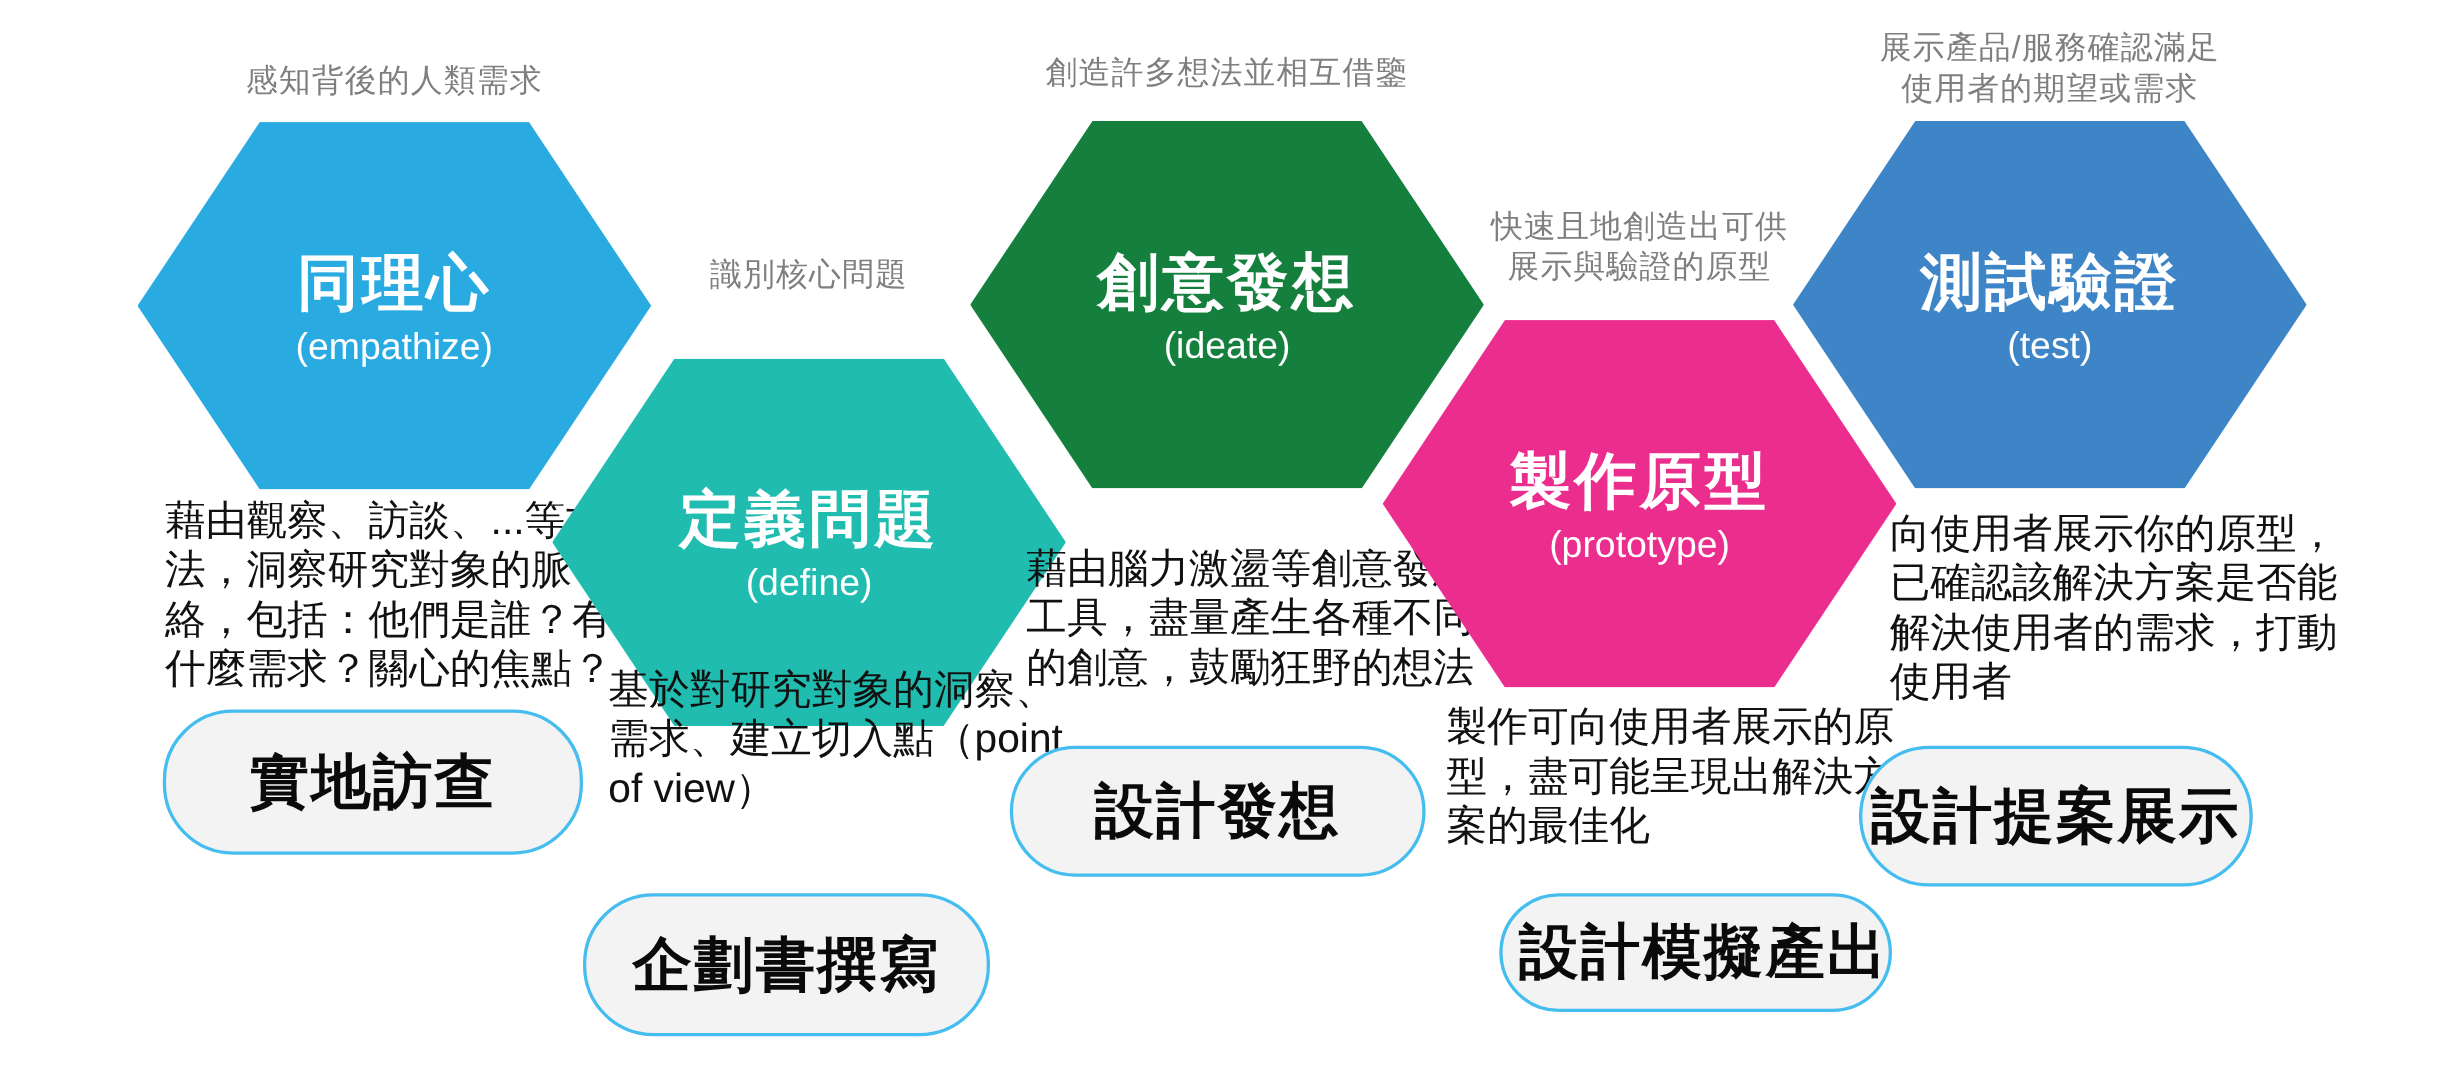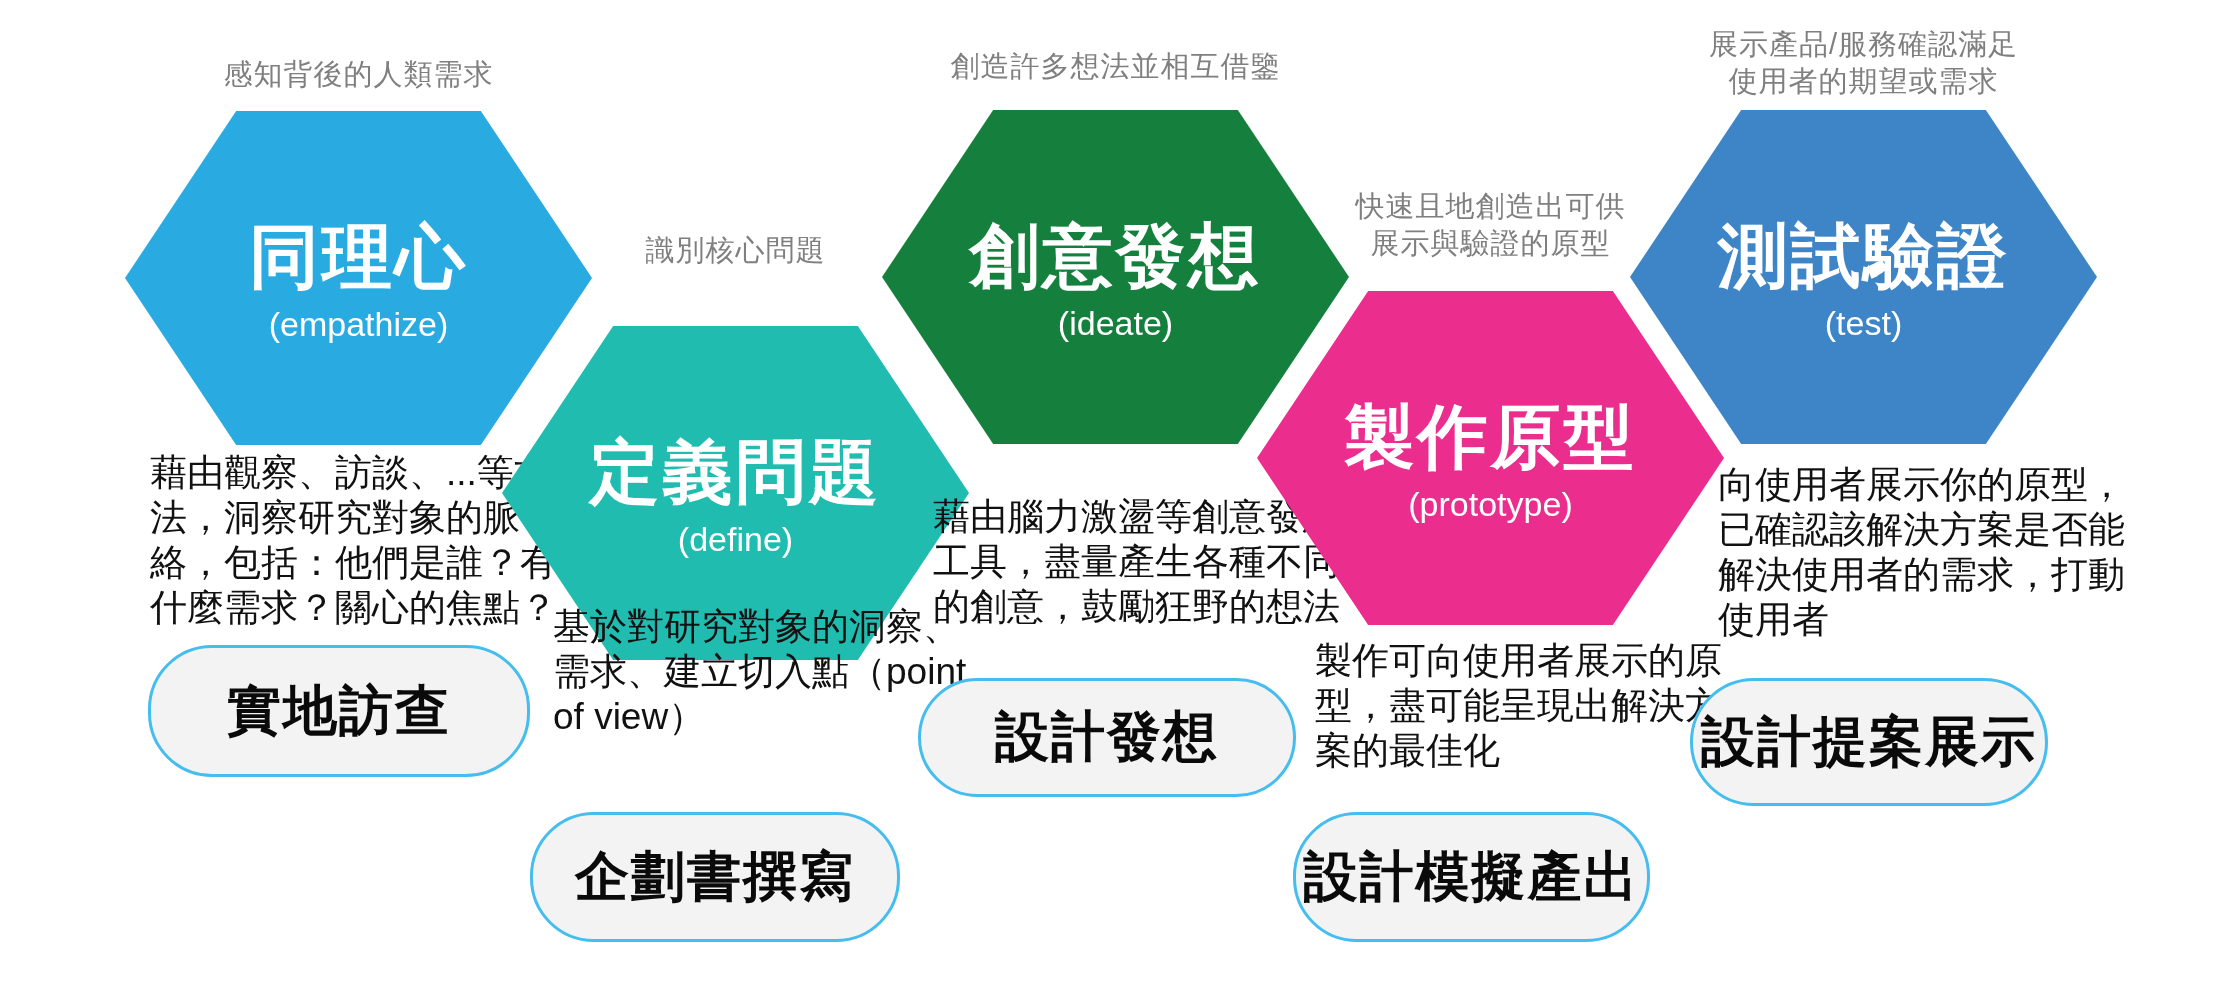--- a/index.html
+++ b/index.html
@@ -13,21 +13,21 @@
     color:#7f7f7f;font-size:29px;line-height:1.28;text-align:center;
     white-space:pre-line;letter-spacing:1px;
   }
   .hex{
     width:467px;height:334px;
     clip-path:polygon(0% 50%,23.8% 0%,76.2% 0%,100% 50%,76.2% 100%,23.8% 100%);
     display:flex;flex-direction:column;align-items:center;justify-content:center;
     text-align:center;
   }
   .hex-title{
-    color:#ffffff;font-size:70px;font-weight:bold;line-height:1.32;
+    color:#ffffff;font-size:56px;font-weight:bold;line-height:1.32;
     letter-spacing:3px;white-space:nowrap;
   }
   .hex-subtitle{
     color:#ffffff;font-size:34px;font-weight:300;line-height:1.25;white-space:nowrap;
   }
   .desc{
     color:#111111;font-size:37px;line-height:1.22;white-space:pre;text-align:left;
   }
   .pill{
     background:#f3f3f4;border:3px solid #45bdee;border-radius:64px;
@@ -52,21 +52,21 @@
   
   .s3 .annotation{left:882px;top:48px;width:467px;}
   .s3 .hex{left:882px;top:110px;}
   .s3 .desc{left:933px;top:494px;width:440px;}
   .s3 .pill{left:918px;top:678px;width:378px;height:119px;}
 
   
   .s4 .annotation{left:1257px;top:188px;width:467px;}
   .s4 .hex{left:1257px;top:291px;}
   .s4 .desc{left:1315px;top:638px;width:440px;}
-  .s4 .pill{left:1293px;top:812px;width:357px;height:130px;}
+  .s4 .pill{left:1363px;top:812px;width:357px;height:108px;justify-content:flex-end;}
 
   
   .s5 .annotation{left:1630px;top:26px;width:467px;}
   .s5 .hex{left:1630px;top:110px;}
   .s5 .desc{left:1718px;top:462px;width:440px;}
   .s5 .pill{left:1690px;top:678px;width:358px;height:128px;}
 </style>
 </head>
 <body>
 

